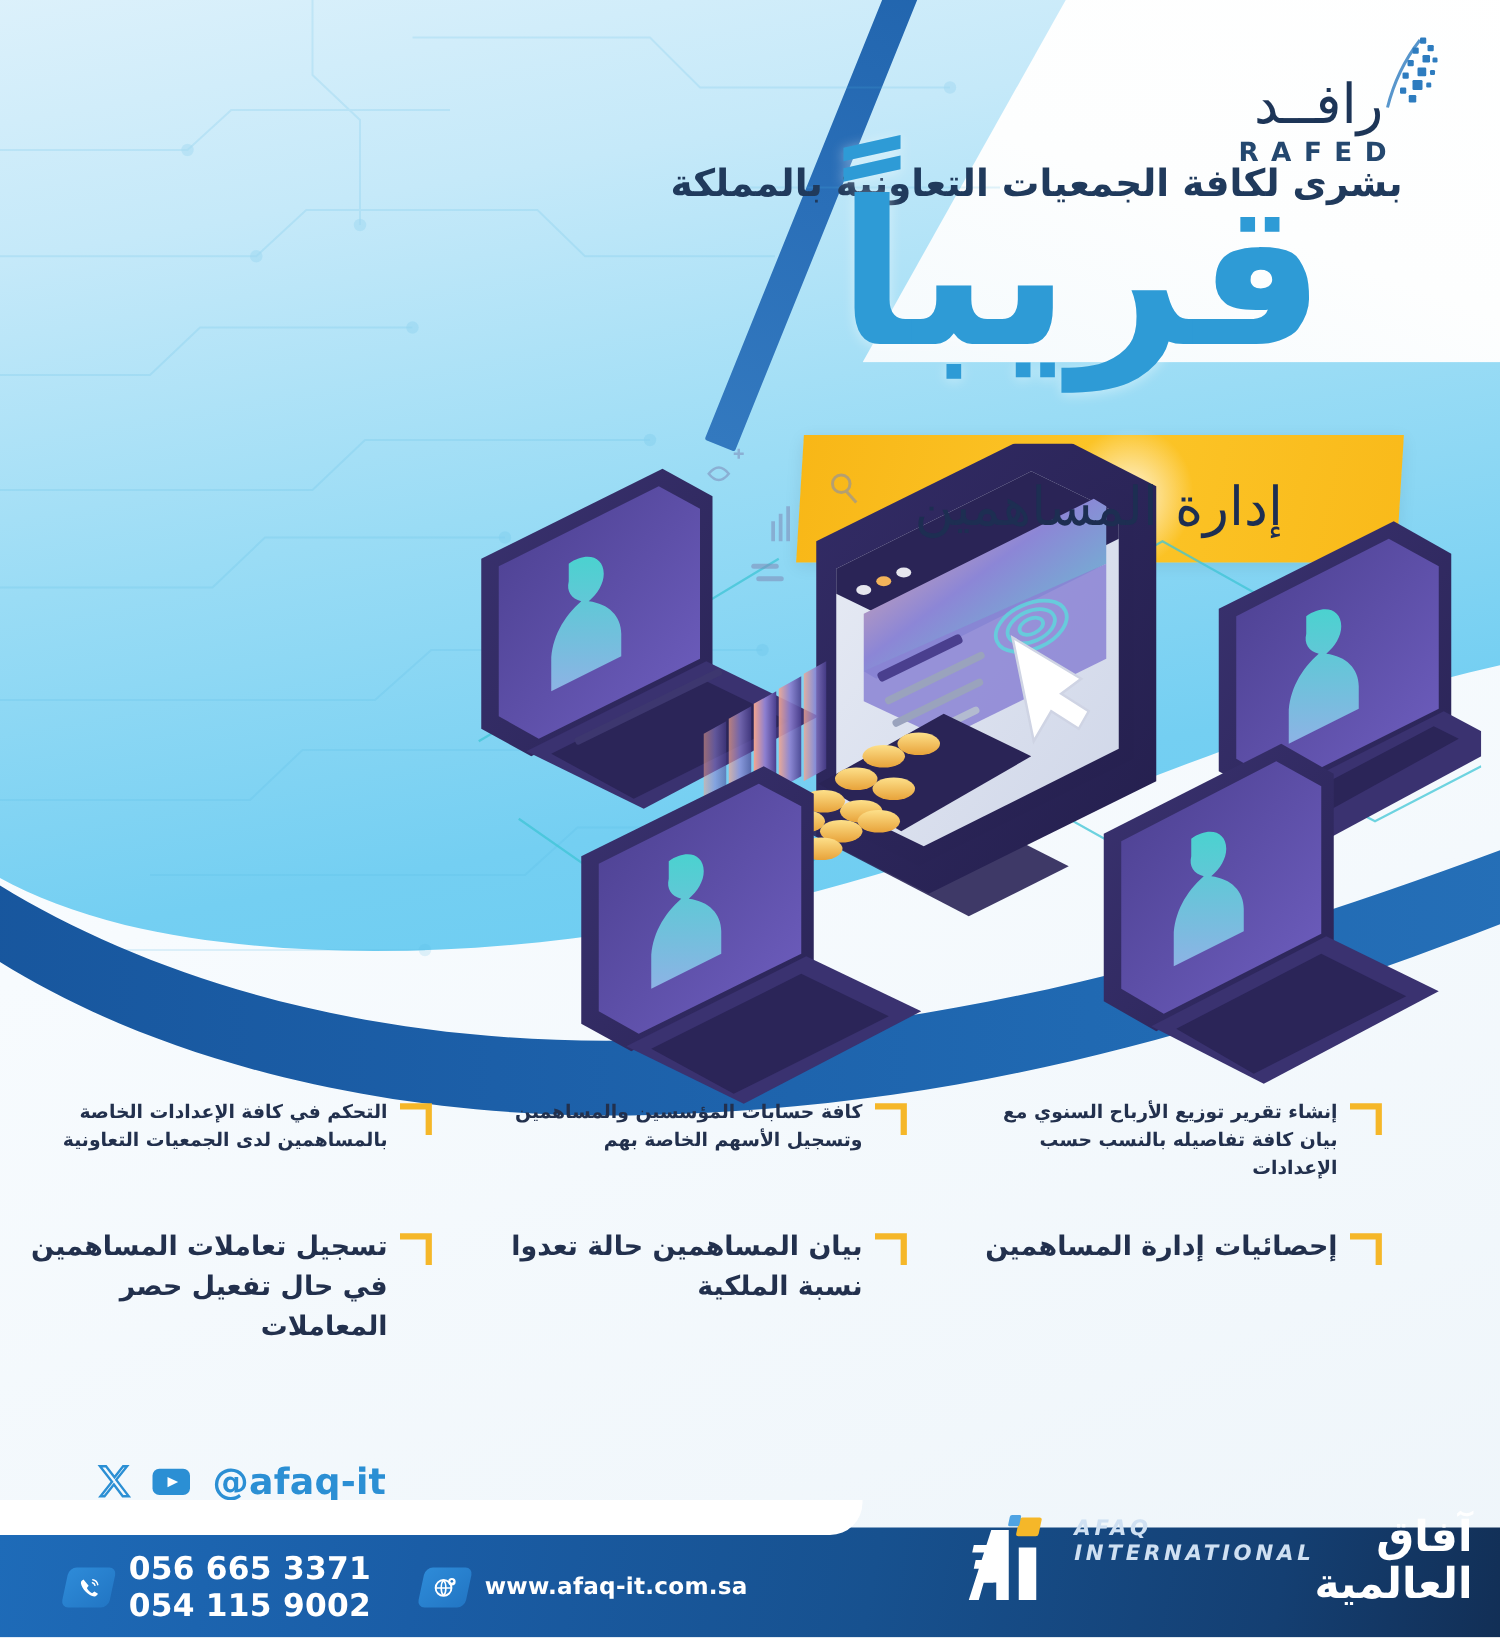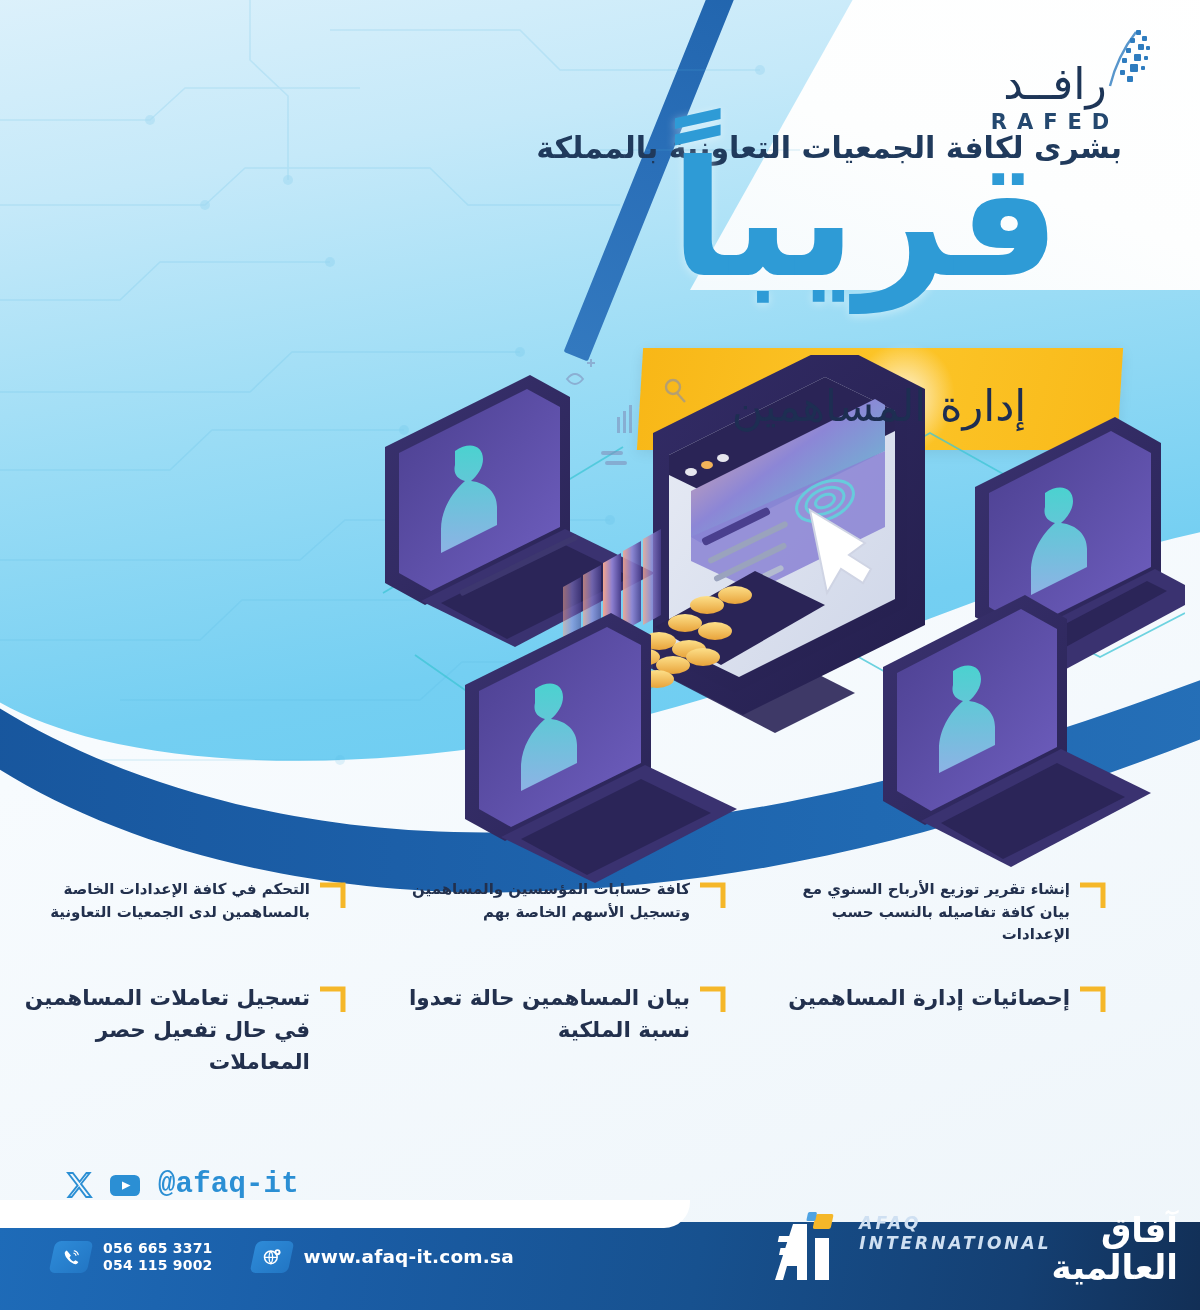--- a/index.html
+++ b/index.html
@@ -201,27 +201,26 @@
     font-weight: 600;
     color: #22304d;
     direction: rtl;
   }
   .row2 { margin-top: 36px; }
   .row2 .feature-text { font-size: 21.5px; }
 
   
   .social {
     position: absolute;
-    left: 62px; top: 1168px;
+    left: 74px; top: 1168px;
     display: flex;
     flex-direction: row;
     align-items: flex-start;
     gap: 12px;
     direction: ltr;
-    font-family: Liberation Mono, monospace;
   }
   .social-icon { width: 34px; height: 34px; display: block; }
   .social-handle {
     font-size: 29px;
     font-weight: 700;
     color: #2B8FD4;
     letter-spacing: .2px;
     margin-left: 4px;
   }
 
@@ -254,21 +253,21 @@
     width: 38px; height: 32px;
     background: linear-gradient(135deg, #2E8BD8 0%, #2276C4 100%);
     transform: skewX(-12deg);
     border-radius: 6px;
     display: flex; align-items: center; justify-content: center;
     flex: 0 0 auto;
   }
   .fbadge svg { transform: skewX(12deg); }
   .ftext {
     color: #ffffff;
-    font-size: 14px;
+    font-size: 25px;
     font-weight: 700;
     line-height: 1.18;
     white-space: pre-line;
     letter-spacing: .2px;
   }
   .ftext.small { font-size: 18.5px; }
 
   .afaq-logo {
     position: absolute;
     left: 862px; top: 1196px;

